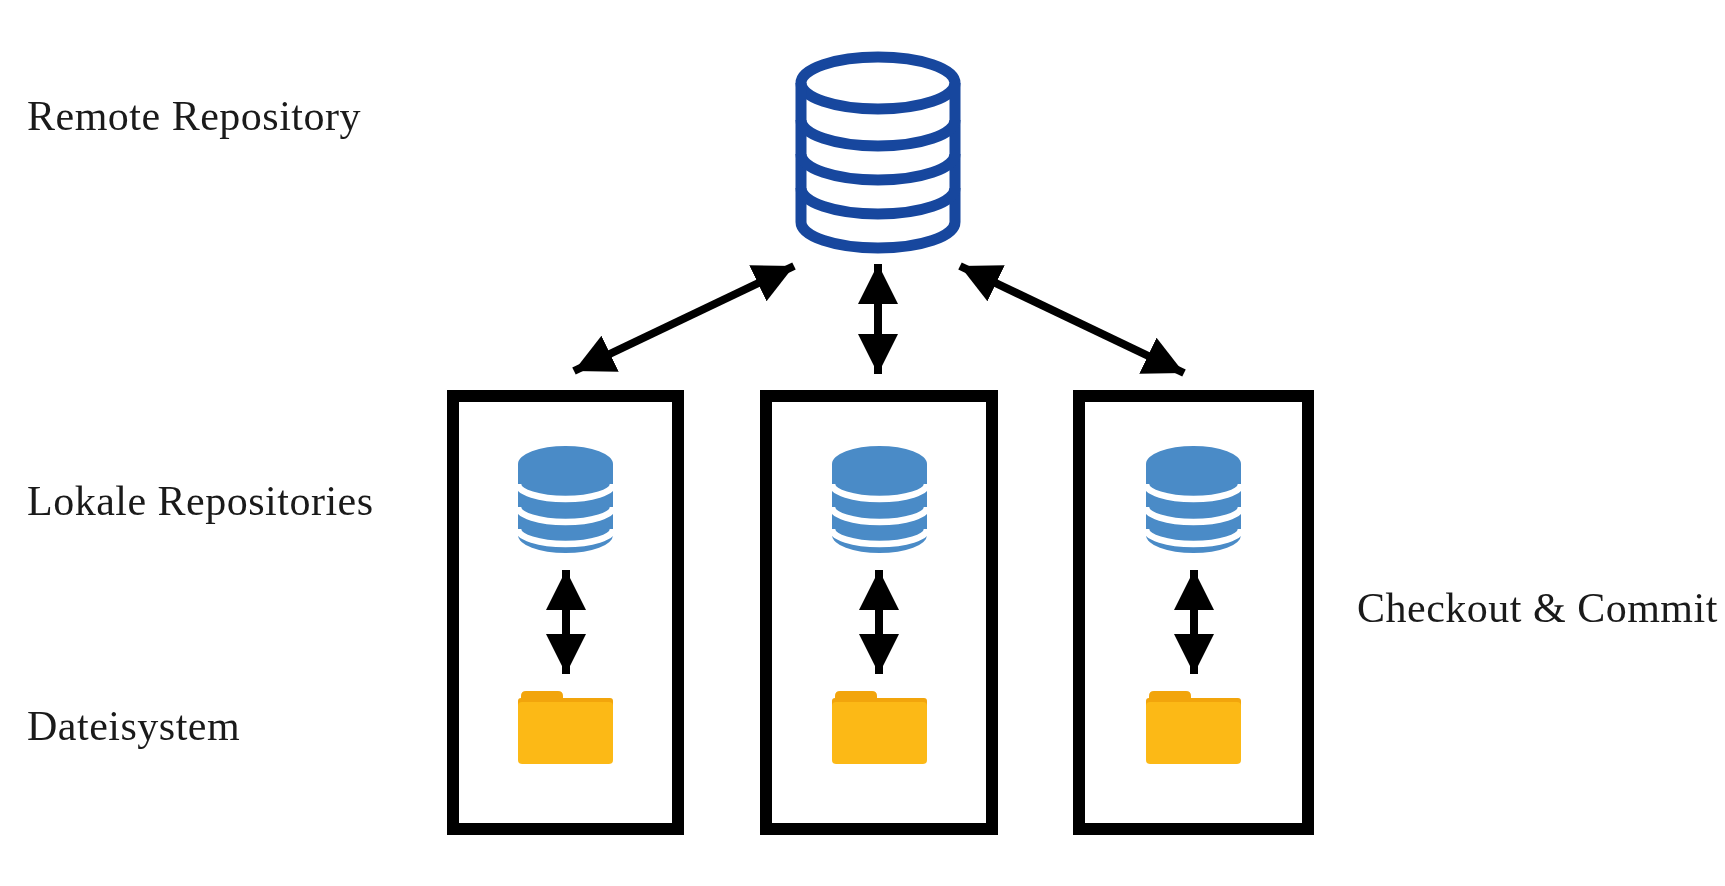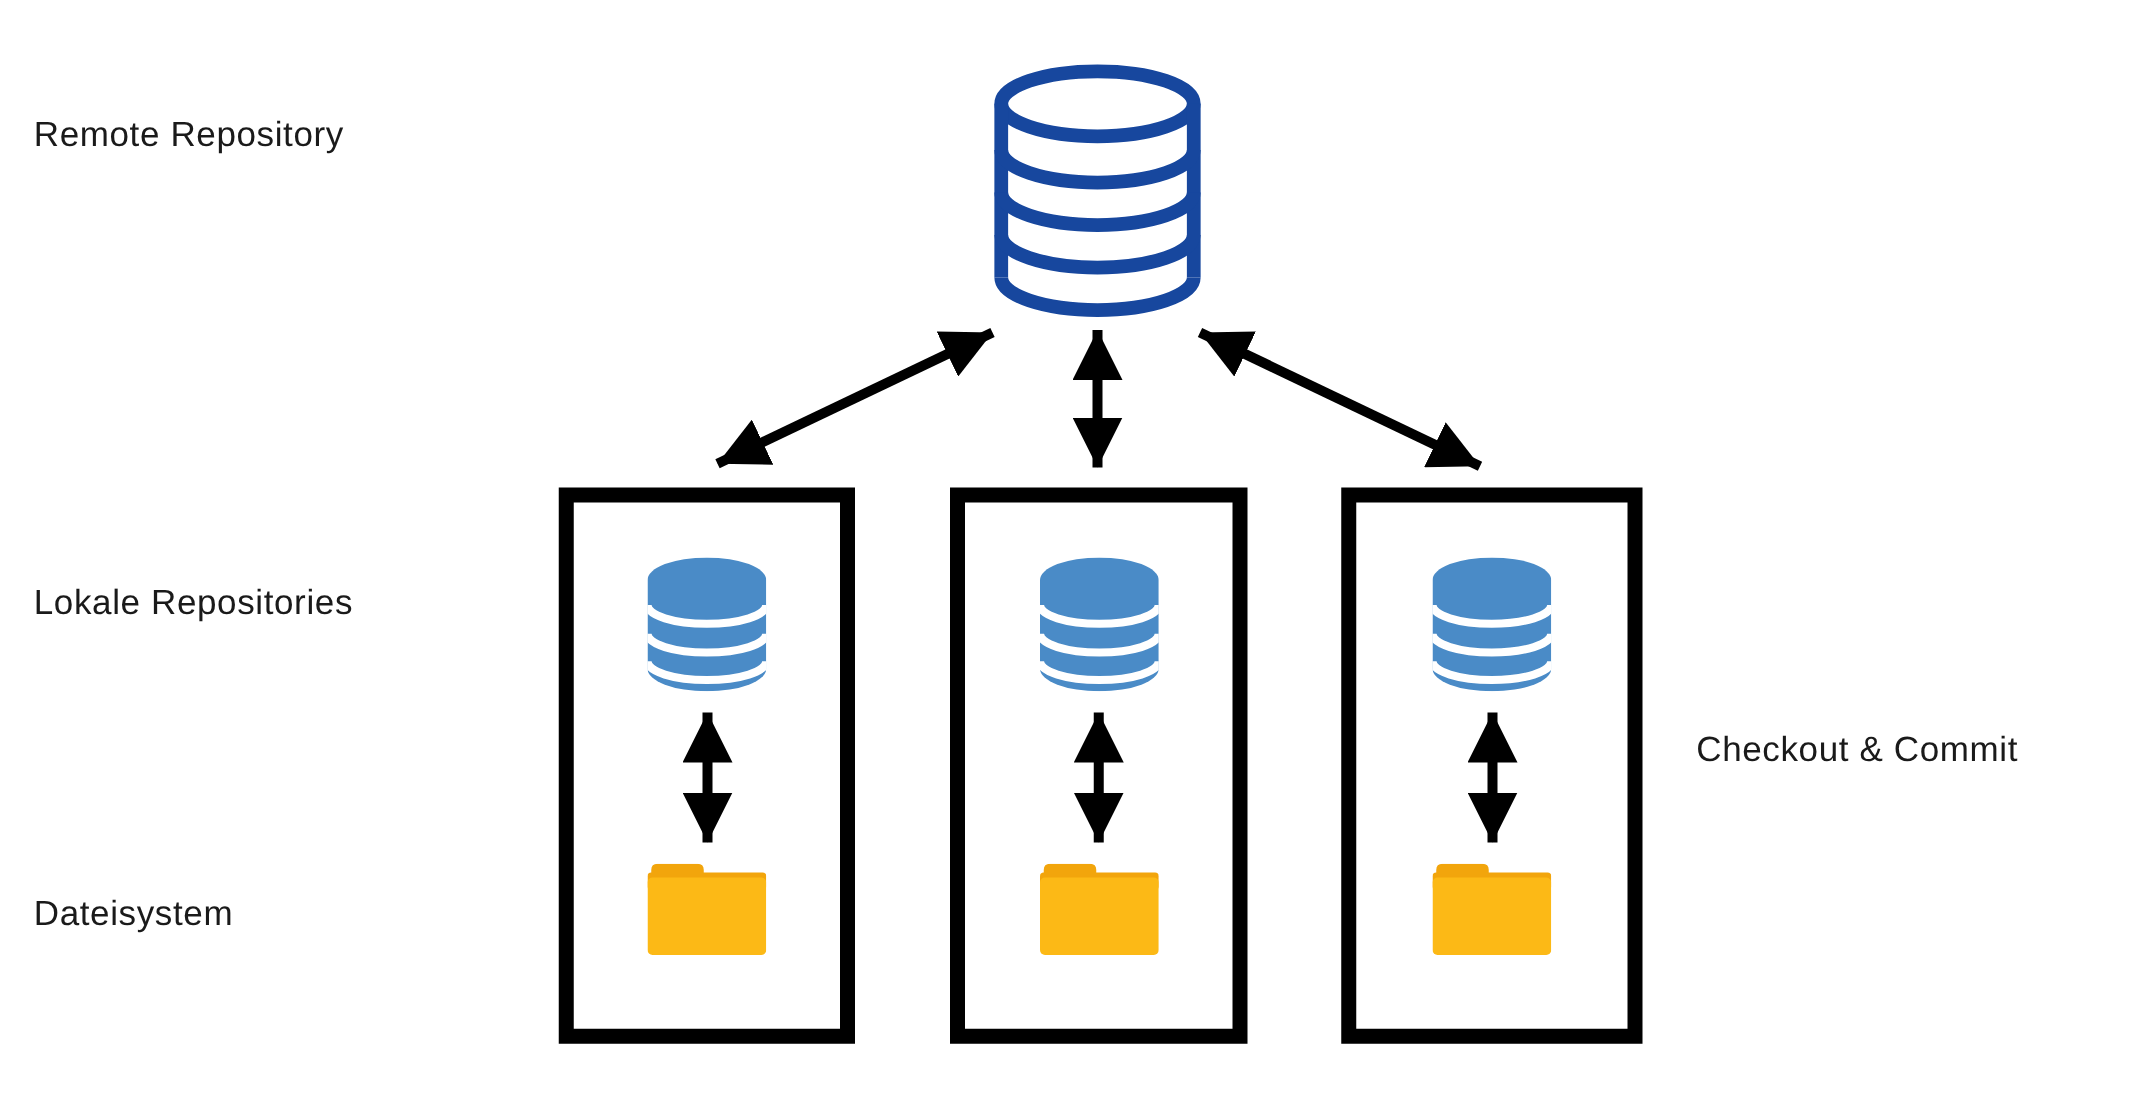--- a/index.html
+++ b/index.html
@@ -5,29 +5,30 @@
   html,body{margin:0;padding:0;background:#fff;}
   #canvas{
     position:relative;
     width:1725px;height:886px;
     background:var(--background,#fff);
     font-family:"Liberation Sans",sans-serif;
     overflow:hidden;
   }
   .label{
     position:absolute;
-    font-size:28px;
+    font-size:42px;
     line-height:1.15;
     color:var(--text,#1a1a1a);
     white-space:nowrap;
     letter-spacing:0.5px;
+    font-family:Liberation Serif, serif;
   }
   #label-remote{left:27px;top:92px;}
-  #label-lokale{left:27px;top:466px;}
-  #label-dateisystem{left:27px;top:702px;margin-top:13px;}
+  #label-lokale{left:27px;top:477px;}
+  #label-dateisystem{left:27px;top:702px;}
   #label-pushpull{left:1347px;top:292px;}
   #label-checkout{left:1357px;top:584px;}
 
   .local-box{
     position:absolute;
     top:390px;
     height:445px;
     border:12px solid var(--box_border,#000);
     box-sizing:border-box;
     background:#fff;

